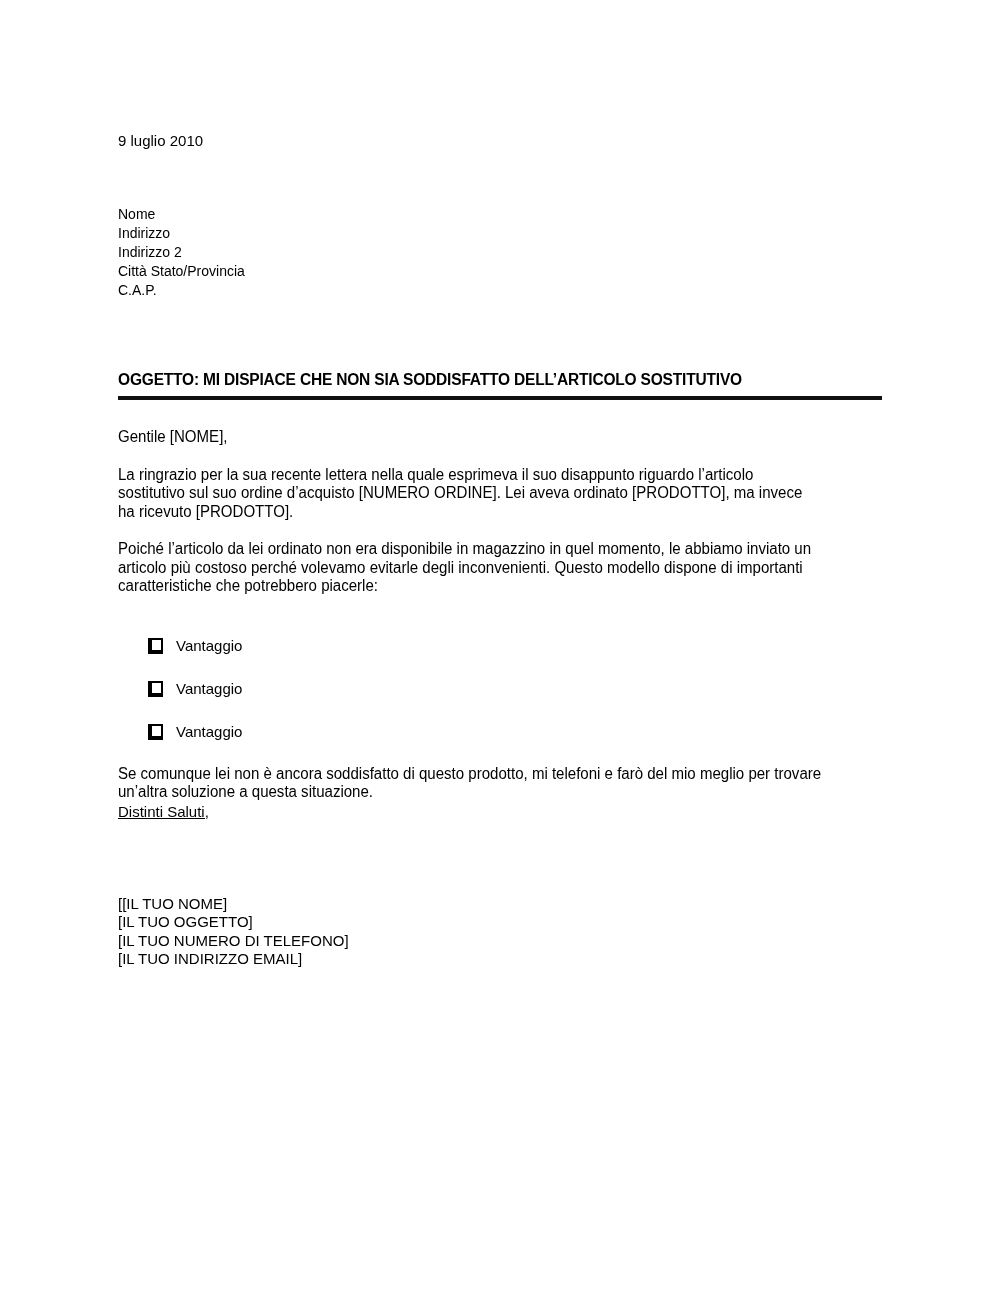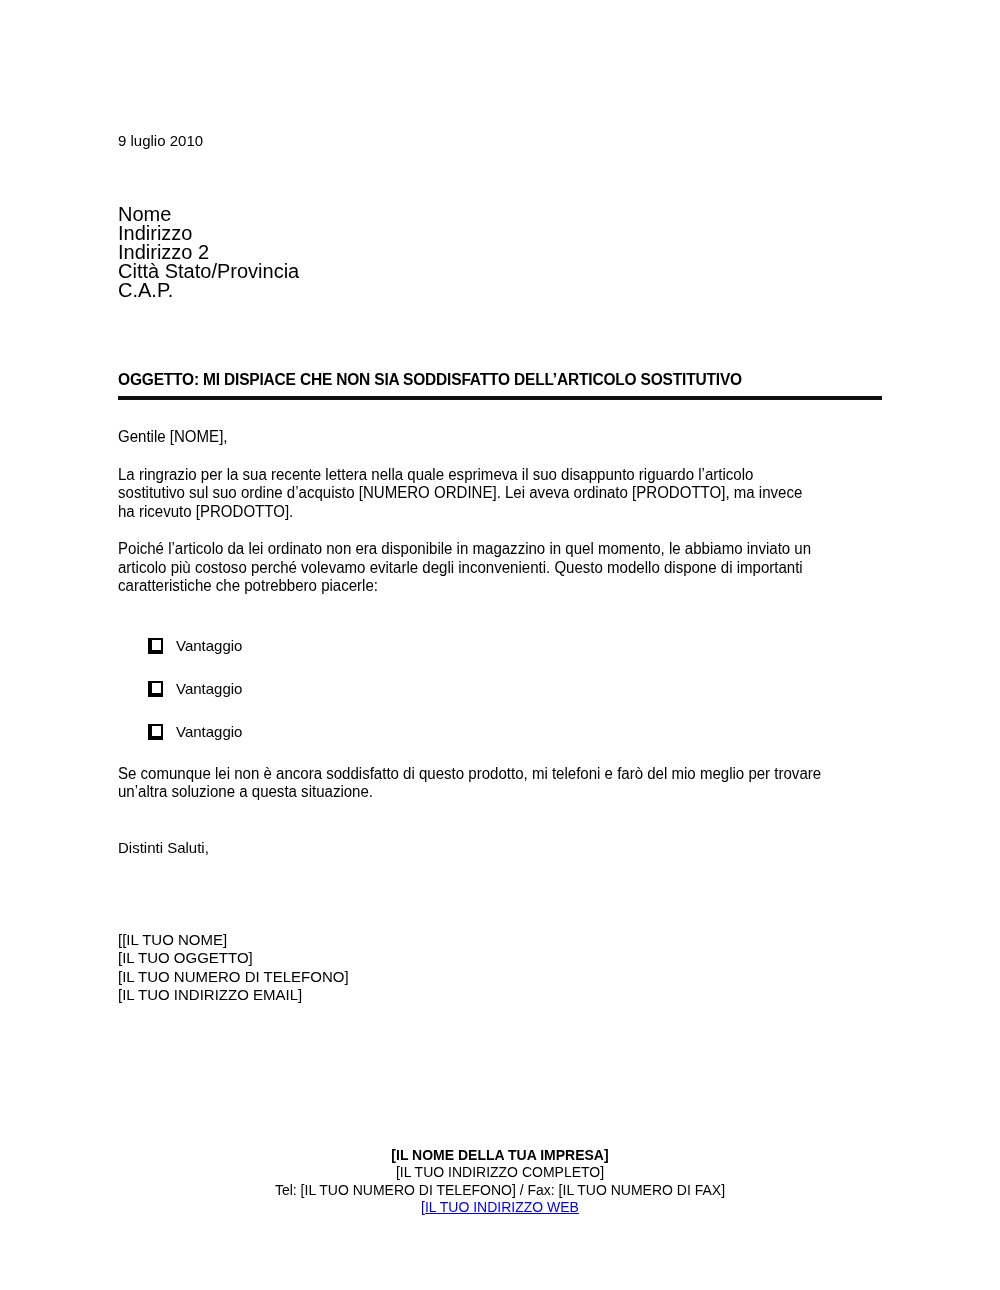--- a/index.html
+++ b/index.html
@@ -22,21 +22,21 @@
   }
   .pre { white-space: pre-line; }
 
   .date {
     margin-top: 131px;
     font-size: 15px;
     line-height: 19px;
   }
   .recipient {
     margin-top: 55px;
-    font-size: 20px;
+    font-size: 14px;
     line-height: 19px;
   }
   .subject {
     margin-top: 71px;
     font-size: 16px;
     font-weight: bold;
     letter-spacing: -0.2px;
     line-height: 18px;
     transform: scaleX(0.97);
     transform-origin: 0 50%;
@@ -79,23 +79,23 @@
     width: 15px;
     height: 16px;
     border-style: solid;
     border-color: #000000;
     border-width: 2px 2px 4px 4px;
     background: #ffffff;
     margin-right: 13px;
     flex: 0 0 auto;
   }
   .closing {
-    margin-top: 36px;
     font-size: 15px;
     line-height: 19px;
+    text-decoration: underline;
   }
   .signature {
     margin-top: 74px;
     font-size: 15px;
     line-height: 18.5px;
   }
   .footer {
     margin-top: 142px;
     text-align: center;
     font-size: 14px;
@@ -152,23 +152,15 @@
     <div class="condensed pre" style="margin-top:16px;">Se comunque lei non è ancora soddisfatto di questo prodotto, mi telefoni e farò del mio meglio per trovare
 un’altra soluzione a questa situazione.</div>
 
     <div class="closing">Distinti Saluti,</div>
 
     <div class="signature pre">[[IL TUO NOME]
 [IL TUO OGGETTO]
 [IL TUO NUMERO DI TELEFONO]
 [IL TUO INDIRIZZO EMAIL]</div>
 
-    <div class="footer">
-      <div class="footer-company">[IL NOME DELLA TUA IMPRESA]</div>
-      <div>[IL TUO INDIRIZZO COMPLETO]</div>
-      <div>Tel: [IL TUO NUMERO DI TELEFONO] / Fax: [IL TUO NUMERO DI FAX]</div>
-      <div>
-        <a class="footer-link" style="color: rgb(0, 0, 238);">[IL TUO INDIRIZZO WEB</a>
-      </div>
-    </div>
 
   </div>
 </div>
 
 </body></html>

